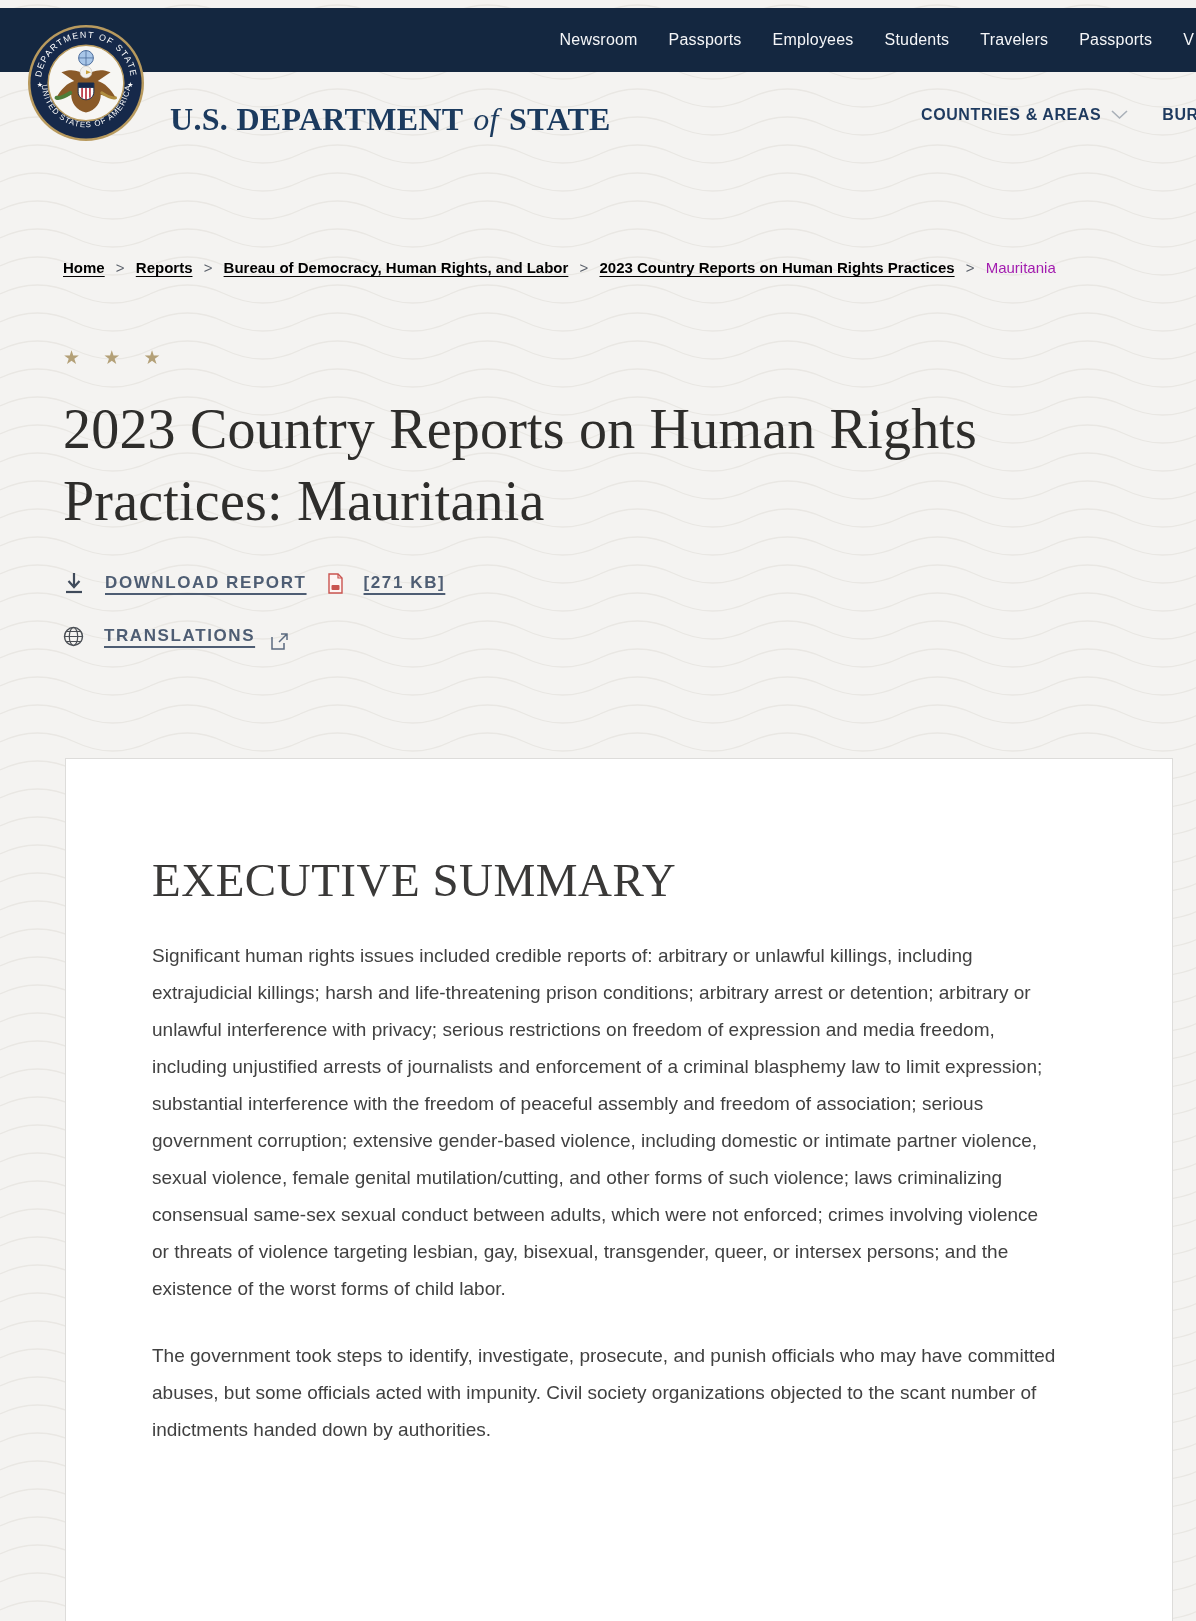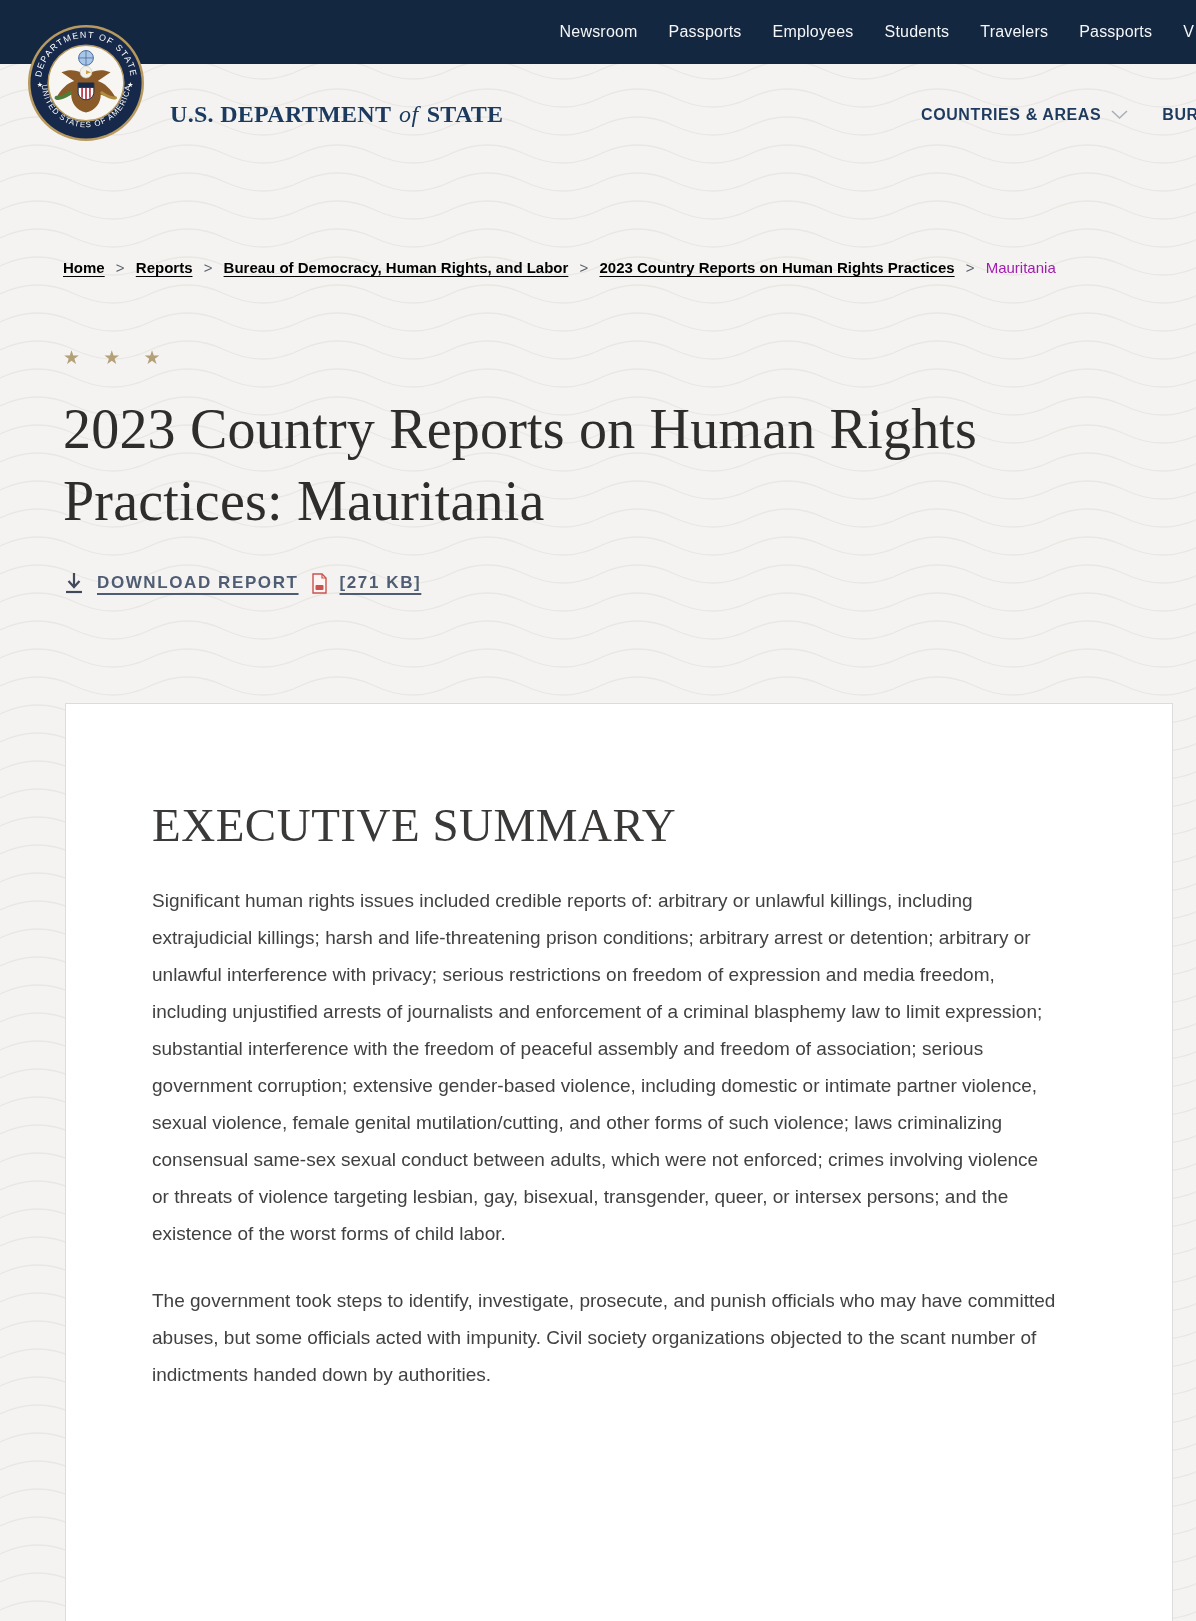--- a/index.html
+++ b/index.html
@@ -7,36 +7,36 @@
     width: 1196px; height: 1621px;
     overflow: hidden;
     position: relative;
     font-family: "Liberation Sans", sans-serif;
     background: #f4f3f1;
   }
   .wave-bg { position: absolute; top: 0; left: 0; z-index: 0; }
 
   
   .utility-bar {
-    position: absolute; top: 0; left: 0; right: 0;
+    position: absolute; top: 8px; left: 0; right: 0;
     height: 64px; background: #142740; z-index: 2;
     display: flex; align-items: center; justify-content: flex-end;
     gap: 31px; padding-right: 2px; box-sizing: border-box;
     white-space: nowrap;
   }
   .utility-bar a {
     color: #f5f6f8; font-size: 16px; text-decoration: none; letter-spacing: .2px;
   }
 
   
   .seal { position: absolute; left: 27px; top: 24px; z-index: 5; }
   .agency-name {
     position: absolute; left: 170px; top: 101px; z-index: 3;
     font-family: "Liberation Serif", serif; font-weight: bold;
-    font-size: 24px; color: #1b3a5e; text-decoration: none; letter-spacing: .3px;
+    font-size: 32px; color: #1b3a5e; text-decoration: none; letter-spacing: .3px;
     white-space: nowrap;
   }
   .agency-name .of { font-style: italic; font-weight: normal; padding: 0 2px; }
   .main-menus {
     position: absolute; left: 921px; top: 106px; z-index: 3;
     display: flex; gap: 34px; align-items: center; white-space: nowrap;
   }
   .main-menus .menu-item {
     color: #1e3a5f; font-size: 16px; font-weight: bold; letter-spacing: .6px;
     text-decoration: none; display: inline-flex; align-items: center; gap: 10px;
@@ -60,21 +60,21 @@
   .page-title {
     margin: 24px 0 0 0;
     font-family: "Liberation Serif", serif; font-weight: normal;
     font-size: 56px; line-height: 72px; color: #2e2d2b;
     max-width: 1055px; letter-spacing: .2px;
   }
 
   .action-row { margin-top: 34px; display: flex; align-items: center; }
   .action-row.translations { margin-top: 27px; }
   .action-link {
-    display: inline-flex; align-items: center; gap: 12px;
+    display: inline-flex; align-items: center; gap: 20px;
     color: #4e5d73; font-size: 17px; font-weight: bold; letter-spacing: 1.6px;
     text-decoration: none;
   }
   .action-link .u {
     text-decoration: underline; text-decoration-thickness: 2px; text-underline-offset: 5px;
   }
   .action-link .icn { display: inline-flex; }
 
   
   .report-card {
@@ -196,20 +196,38 @@
         <svg width="17" height="21" viewBox="0 0 17 21">
           <path d="M2 1 h9 l4 4 v15 h-13 z" fill="#fdf4f3" stroke="#c9534f" stroke-width="1.4"></path>
           <path d="M11 1 v4 h4" fill="none" stroke="#c9534f" stroke-width="1.2"></path>
           <rect x="4.5" y="12" width="8" height="5" rx="1" fill="#c9534f"></rect>
         </svg>
       </span>
       <span class="u">[271 KB]</span>
     </a>
   </div>
 
+  <div class="action-row translations">
+    <a href="#" class="action-link">
+      <span class="icn">
+        <svg width="21" height="21" viewBox="0 0 21 21">
+          <circle cx="10.5" cy="10.5" r="9" fill="none" stroke="#4b4f55" stroke-width="1.4"></circle>
+          <ellipse cx="10.5" cy="10.5" rx="4.2" ry="9" fill="none" stroke="#4b4f55" stroke-width="1.2"></ellipse>
+          <path d="M1.5 10.5 h18 M2.6 5.5 h15.8 M2.6 15.5 h15.8" stroke="#4b4f55" stroke-width="1.2" fill="none"></path>
+        </svg>
+      </span>
+      <span class="u">TRANSLATIONS</span>
+      <span class="icn" style="margin-left:-4px; margin-top:10px;">
+        <svg width="18" height="18" viewBox="0 0 18 18">
+          <path d="M1 5 v12 h12 v-6" fill="none" stroke="#5b6b80" stroke-width="1.5"></path>
+          <path d="M8 10 L16 2 M10 2 h6 v6" fill="none" stroke="#5b6b80" stroke-width="1.5"></path>
+        </svg>
+      </span>
+    </a>
+  </div>
 
   <article class="report-card">
     <h2 class="report-heading">EXECUTIVE SUMMARY</h2>
     <div class="report-body">
       <p>Significant human rights issues included credible reports of: arbitrary or unlawful killings, including extrajudicial killings; harsh and life-threatening prison conditions; arbitrary arrest or detention; arbitrary or unlawful interference with privacy; serious restrictions on freedom of expression and media freedom, including unjustified arrests of journalists and enforcement of a criminal blasphemy law to limit expression; substantial interference with the freedom of peaceful assembly and freedom of association; serious government corruption; extensive gender-based violence, including domestic or intimate partner violence, sexual violence, female genital mutilation/cutting, and other forms of such violence; laws criminalizing consensual same-sex sexual conduct between adults, which were not enforced; crimes involving violence or threats of violence targeting lesbian, gay, bisexual, transgender, queer, or intersex persons; and the existence of the worst forms of child labor.</p>
       <p>The government took steps to identify, investigate, prosecute, and punish officials who may have committed abuses, but some officials acted with impunity. Civil society organizations objected to the scant number of indictments handed down by authorities.</p>
     </div>
   </article>
 
 </main>

